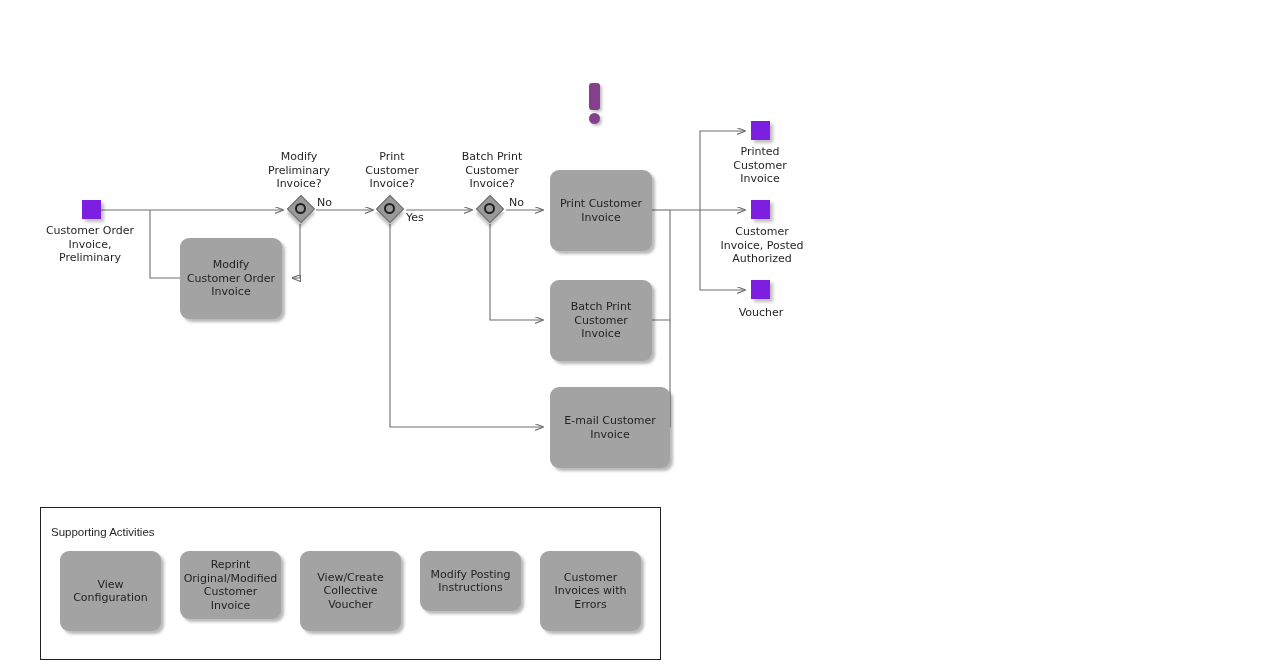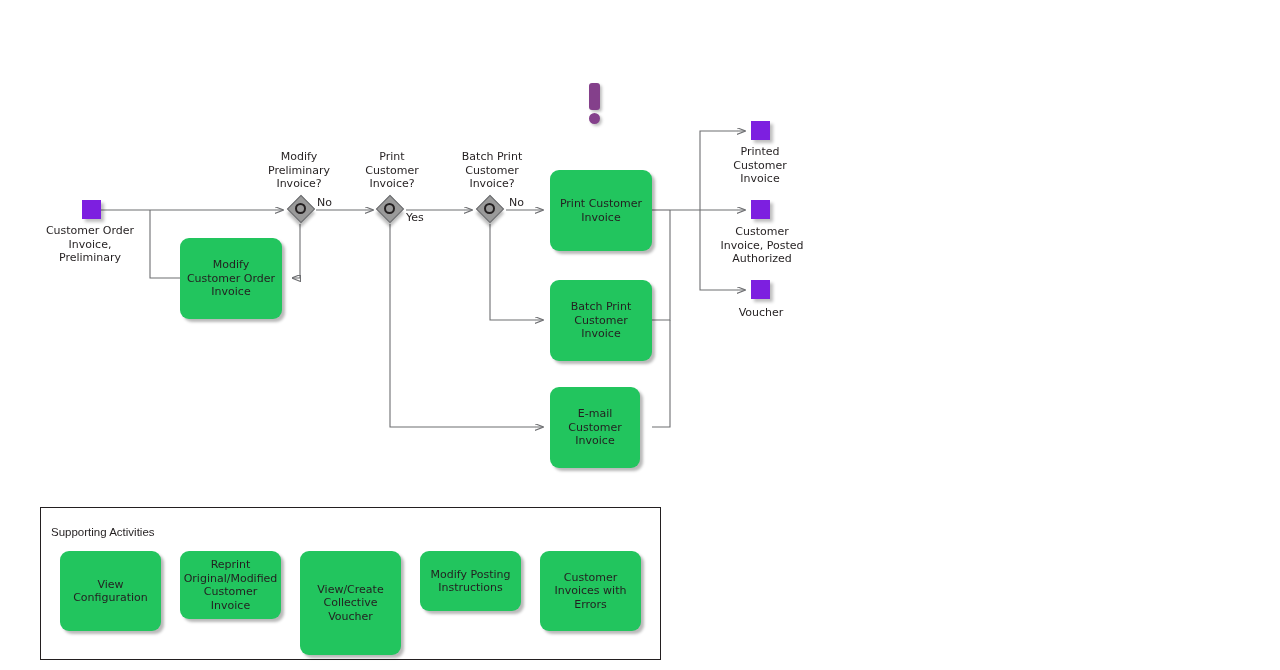--- a/index.html
+++ b/index.html
@@ -58,21 +58,21 @@
   }
   #wires path, #wires line {
     fill: none;
     stroke: #6d6e71;
     stroke-width: 1.1;
   }
 
   
   .task {
     position: absolute;
-    background: #22c55e;
+    background: #a3a3a3;
     border-radius: 9px;
     box-shadow: 3px 3px 3px rgba(0,0,0,0.28);
     display: flex;
     align-items: center;
     justify-content: center;
     box-sizing: border-box;
     padding: 10px 4px;
   }
   .task-label {
     font-family: "DejaVu Sans", sans-serif;
@@ -270,21 +270,21 @@
     <span class="task-label">Print Customer
 Invoice</span>
   </div>
 
   <div class="task" style="left:550px; top:280px; width:102px; height:81px;">
     <span class="task-label">Batch Print
 Customer
 Invoice</span>
   </div>
 
-  <div class="task" style="left:550px; top:387px; width:90px; height:81px;">
+  <div class="task" style="left:550px; top:387px; width:120px; height:81px;">
     <span class="task-label">E-mail Customer
 Invoice</span>
   </div>
 
   <div class="bang" style="left:589px; top:83px; width:11px; height:41px;">
     <div class="bang-bar"></div>
     <div class="bang-dot"></div>
   </div>
 
   <div class="event" style="left:751px; top:121px;"></div>
@@ -308,21 +308,21 @@
 Configuration</span>
   </div>
 
   <div class="task" style="left:180px; top:551px; width:101px; height:68px;">
     <span class="task-label">Reprint
 Original/Modified
 Customer
 Invoice</span>
   </div>
 
-  <div class="task" style="left:300px; top:551px; width:101px; height:104px;">
+  <div class="task" style="left:300px; top:551px; width:101px; height:80px;">
     <span class="task-label">View/Create
 Collective
 Voucher</span>
   </div>
 
   <div class="task" style="left:420px; top:551px; width:101px; height:60px;">
     <span class="task-label">Modify Posting
 Instructions</span>
   </div>
 

